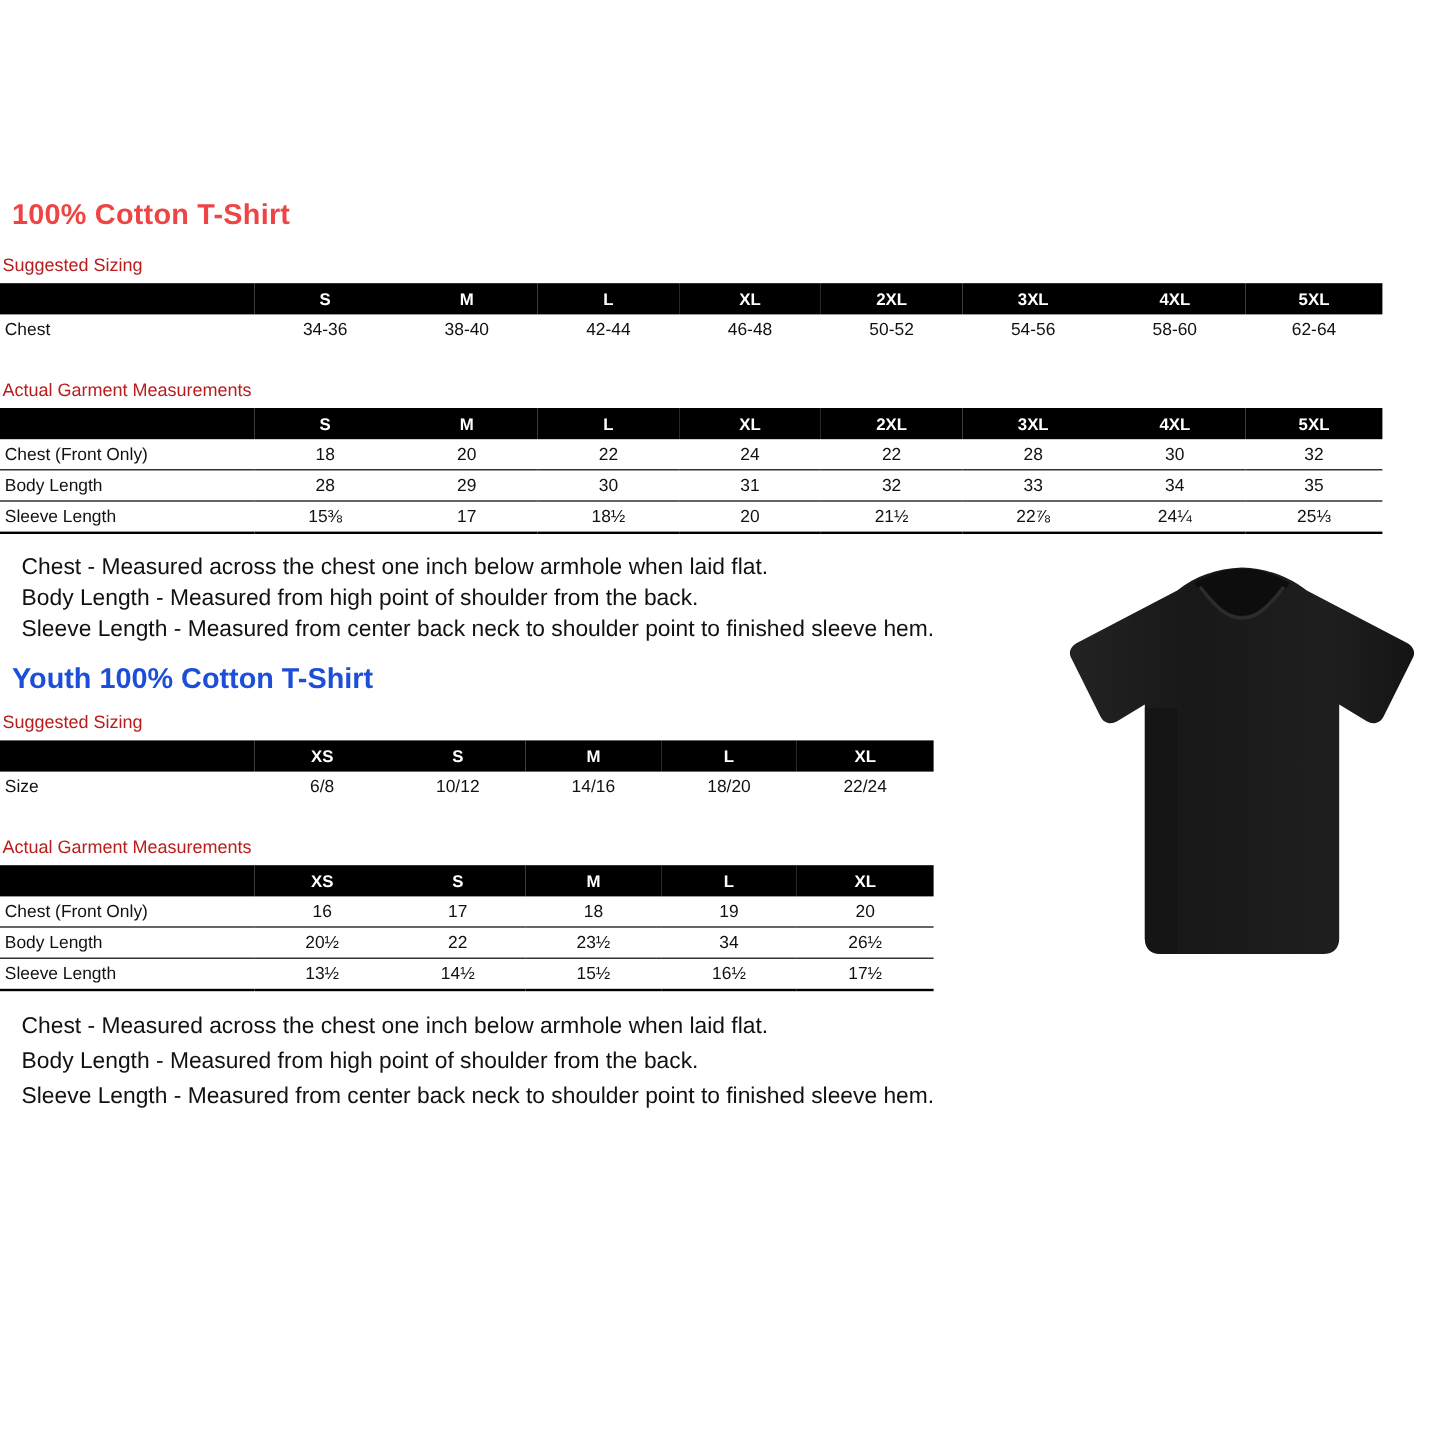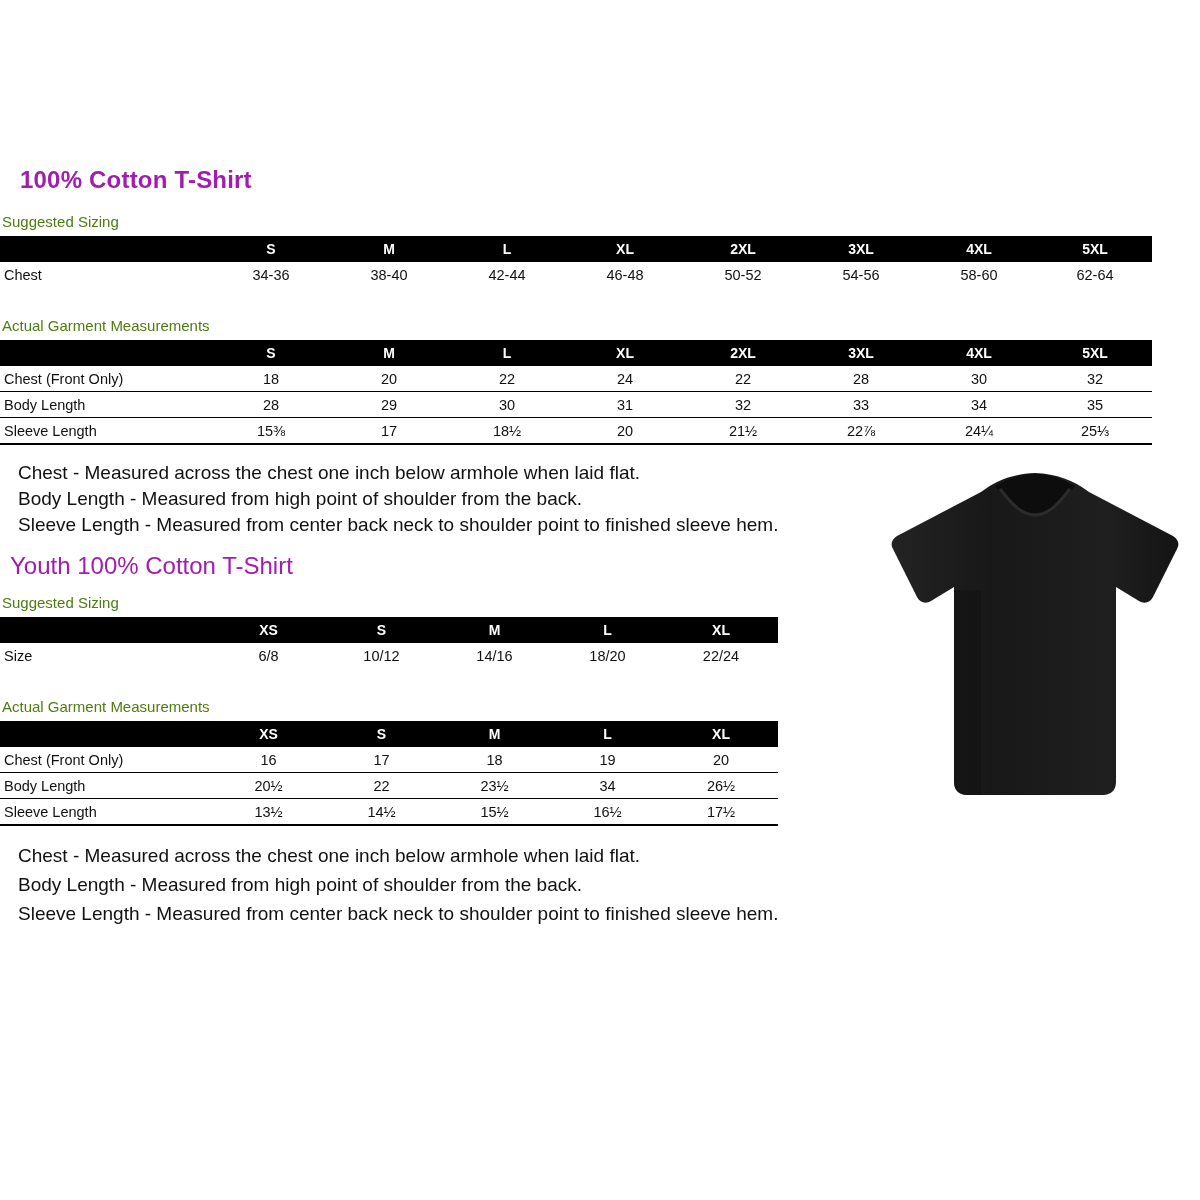--- a/index.html
+++ b/index.html
@@ -19,26 +19,26 @@
     position: absolute;
     left: 0;
     top: 0;
     width: 1200px;
     height: 1200px;
   }
 
   
   .adult-title {
     position: absolute;
-    left: 20px;
+    left: 10px;
     top: 166px;
     font-size: 24px;
     font-weight: 600;
     letter-spacing: 0.2px;
-    color: #a21caf;
+    color: #ef4444;
     white-space: nowrap;
   }
   .sizing-chart-banner {
     position: absolute;
     left: 340px;
     top: 160px;
     width: 562px;
     height: 44px;
     background: #000000;
   }
@@ -50,21 +50,21 @@
     font-weight: 700;
     letter-spacing: 3px;
     line-height: 44px;
     font-family: "DejaVu Sans", sans-serif;
   }
 
   
   .subhead {
     position: absolute;
     font-size: 15px;
-    color: #4d7c0f;
+    color: #b91c1c;
     white-space: nowrap;
   }
   table.sz {
     position: absolute;
     border-collapse: collapse;
     table-layout: fixed;
   }
   table.sz th, table.sz td {
     font-size: 14.5px;
     padding: 0;
@@ -104,22 +104,22 @@
     color: #111;
     white-space: nowrap;
   }
 
   
   .youth-title {
     position: absolute;
     left: 10px;
     top: 552px;
     font-size: 24px;
-    font-weight: 400;
-    color: #a21caf;
+    font-weight: 700;
+    color: #1d4ed8;
     white-space: nowrap;
   }
 
   
   .shirt-wrap {
     position: absolute;
     left: 885px;
     top: 470px;
     width: 300px;
     height: 340px;

